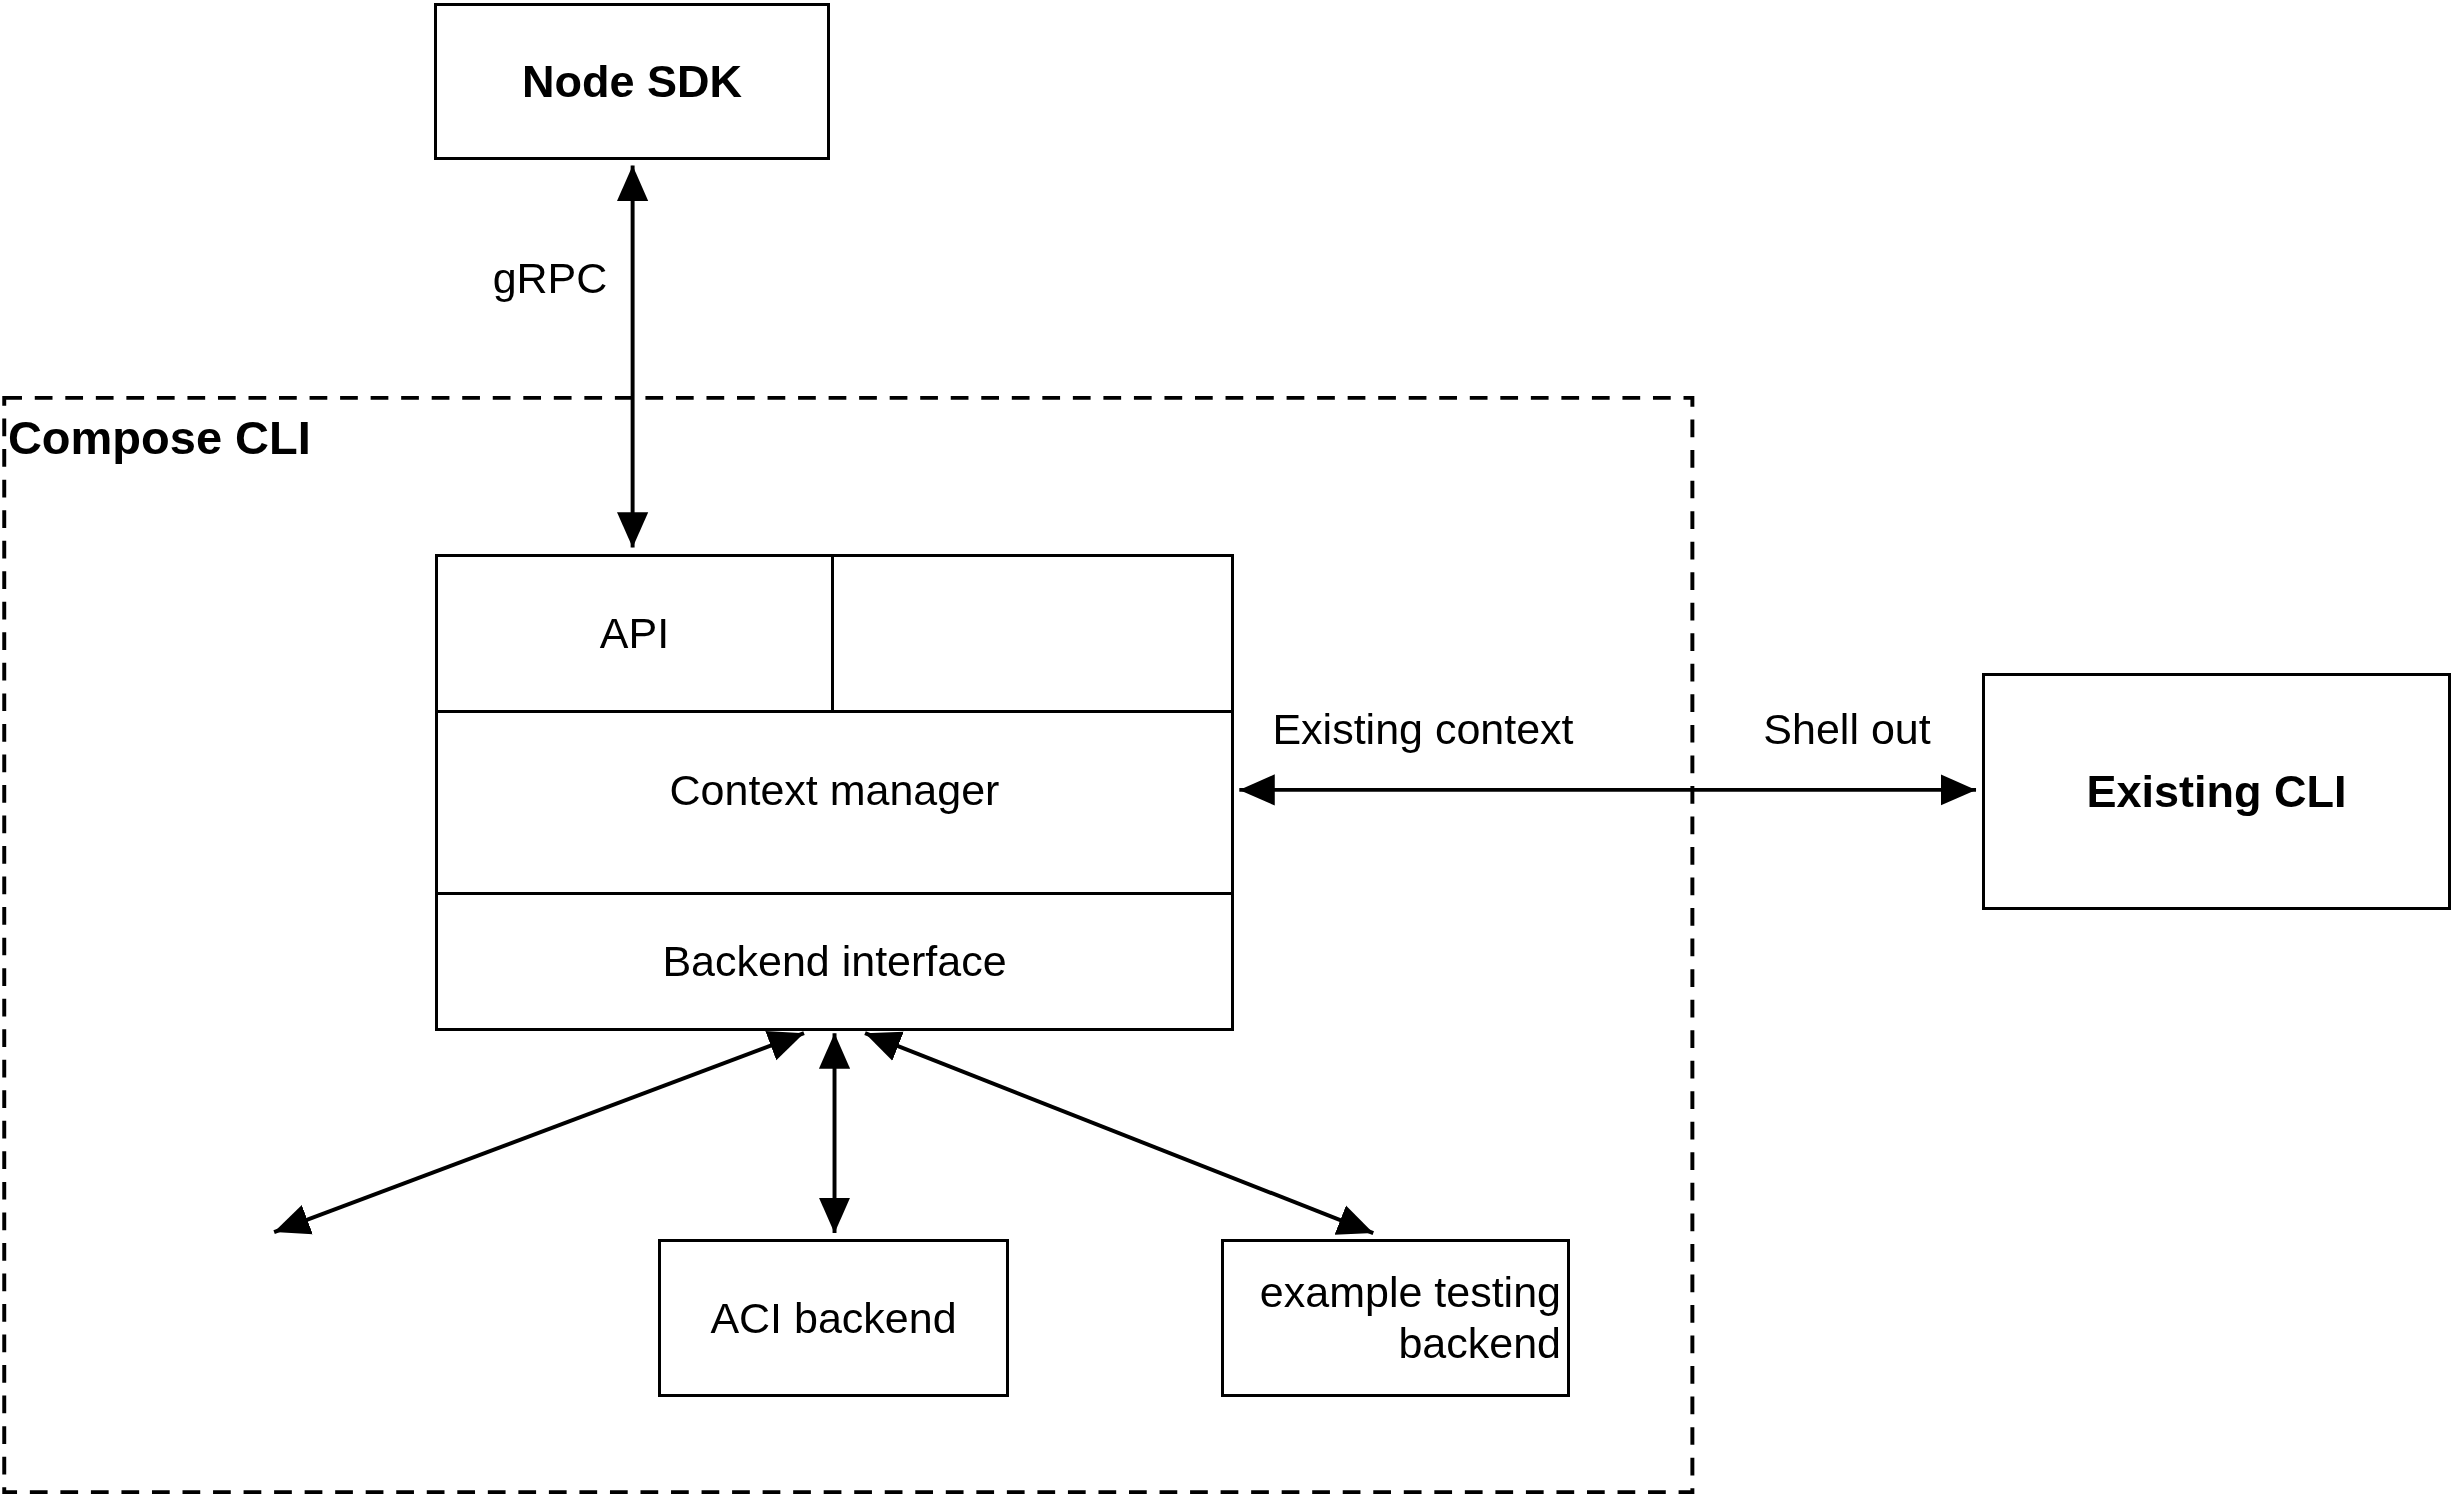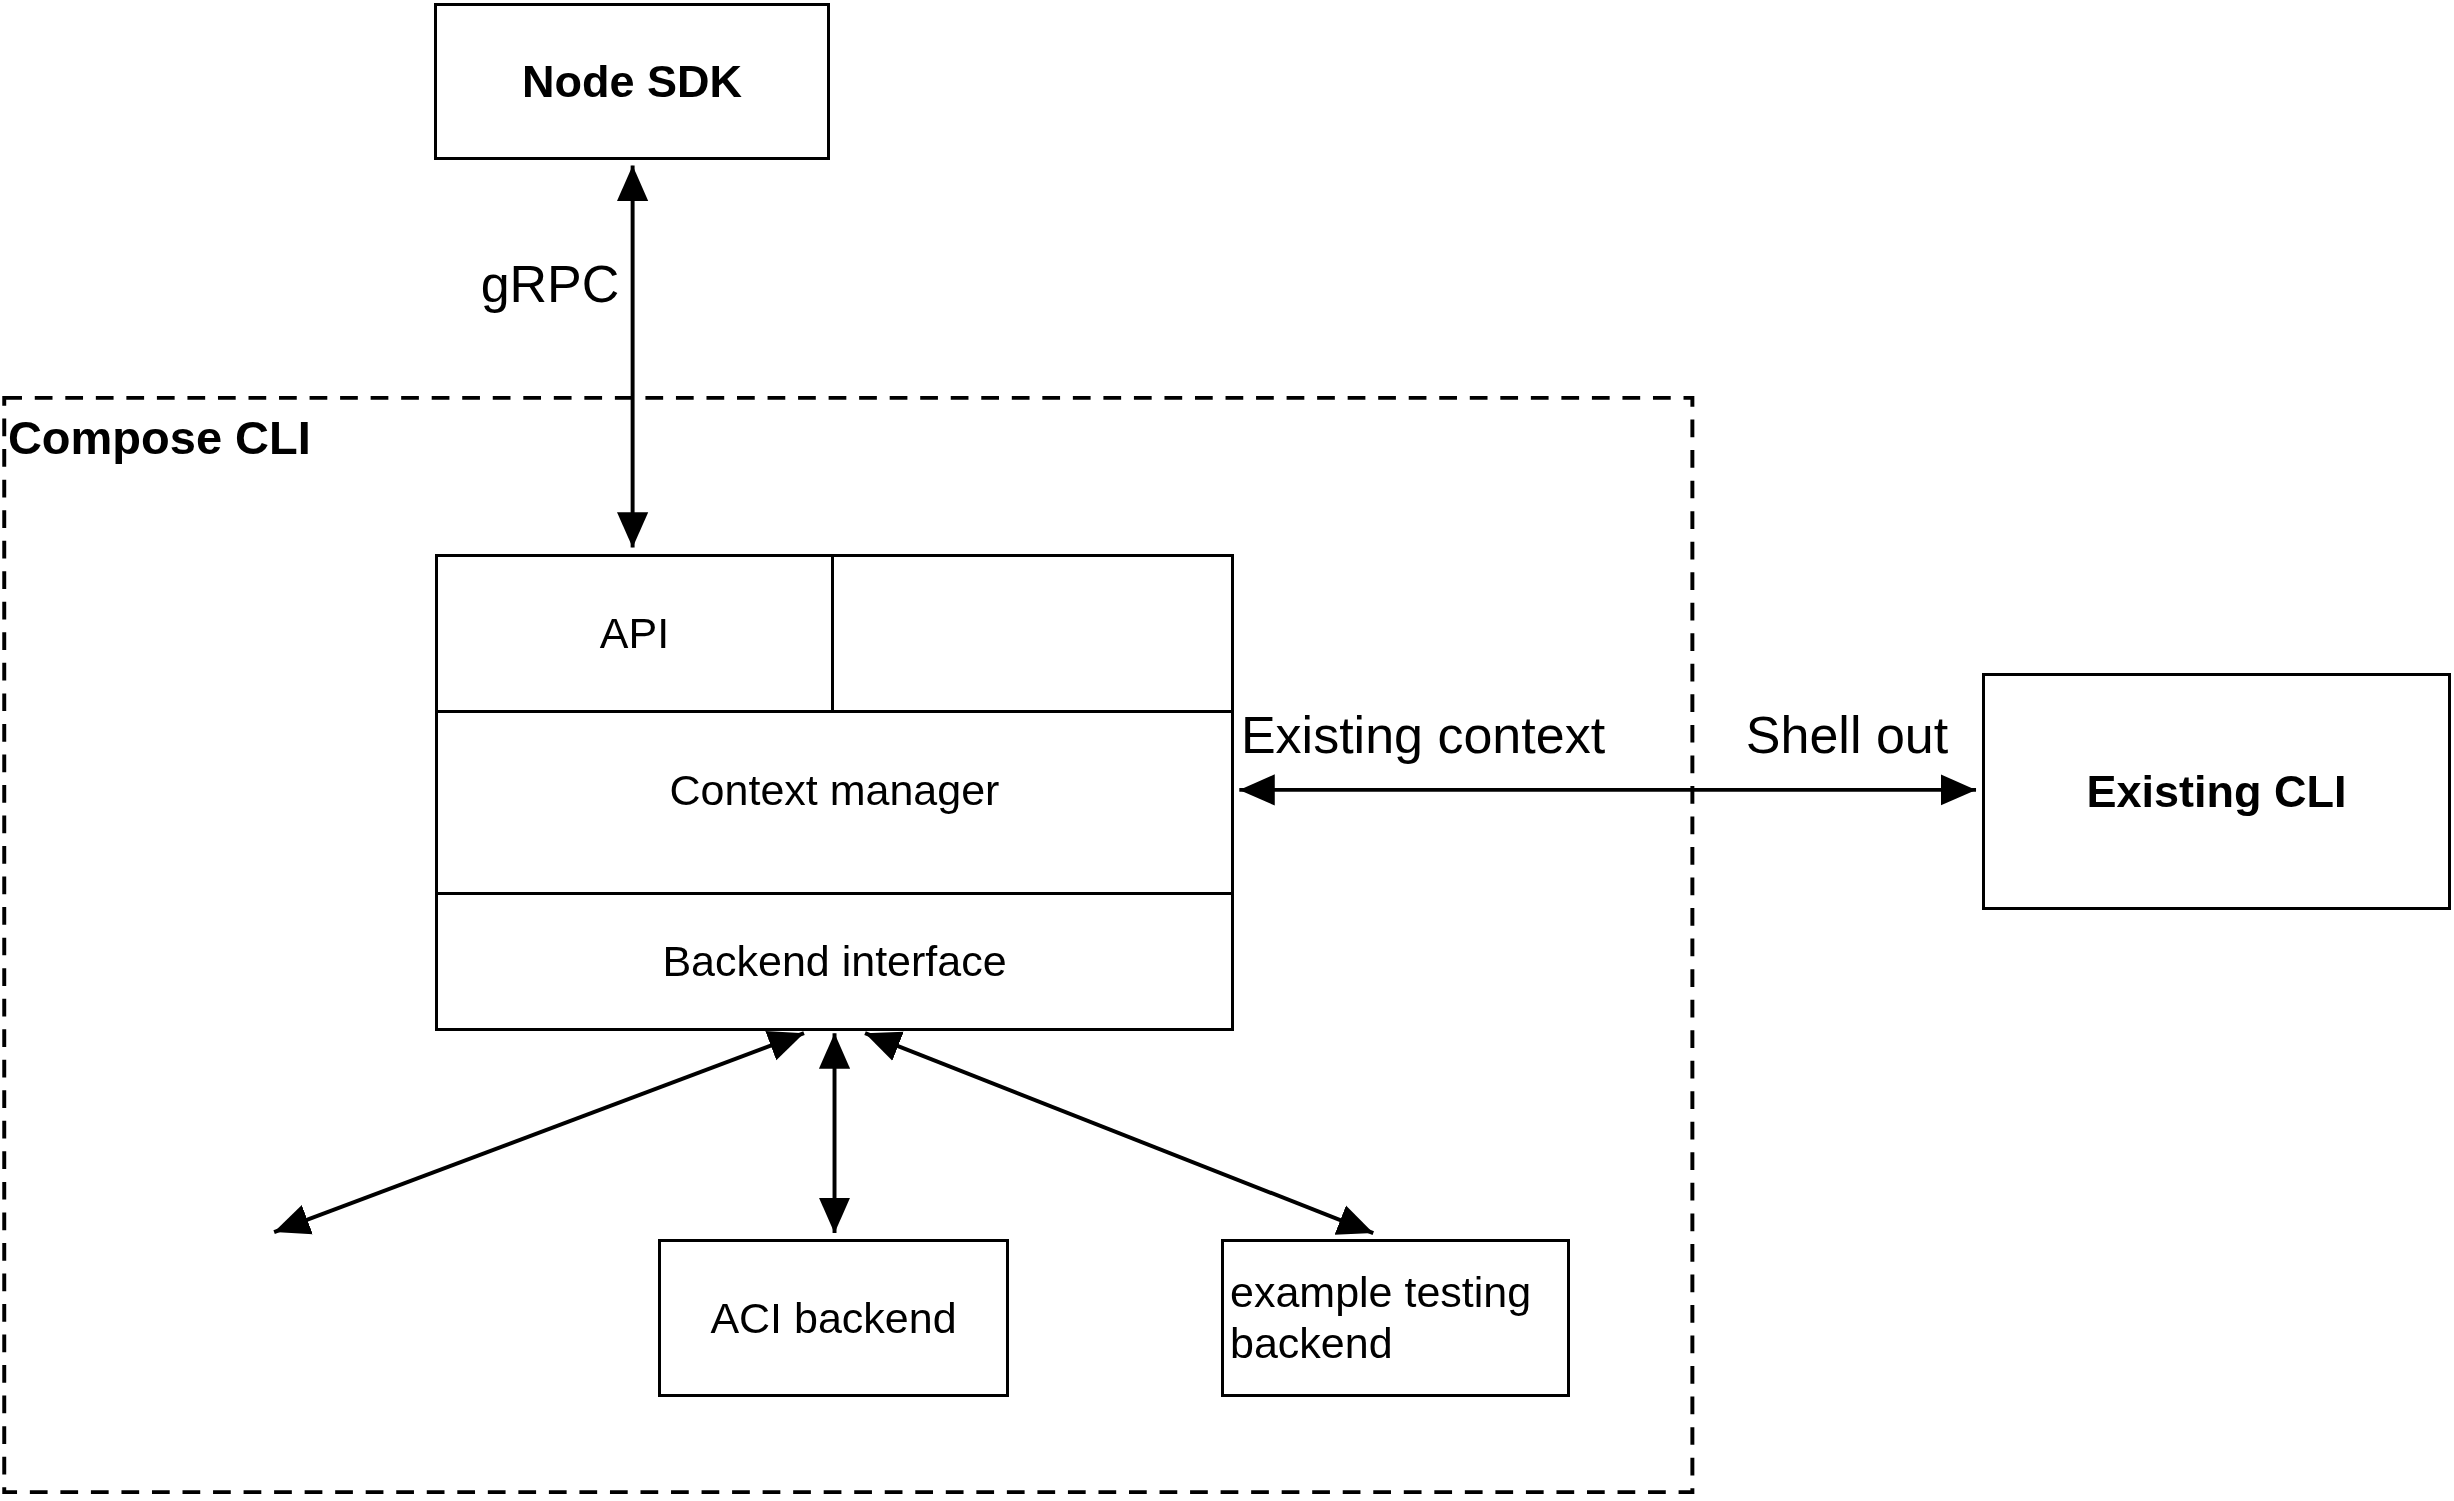--- a/index.html
+++ b/index.html
@@ -25,21 +25,21 @@
     pointer-events: none;
   }
   .node {
     position: absolute;
     box-sizing: border-box;
     border: 3.9px solid #000000;
     background: #ffffff;
     display: flex;
     align-items: center;
     justify-content: center;
-    text-align: left;
+    text-align: right;
     font-size: 43px;
     line-height: 1.18;
   }
   .node.bold { font-weight: bold; font-size: 45px; }
 
   .node-sdk      { left: 434px;  top: 3px;    width: 396px; height: 157px; }
   .existing-cli  { left: 1982px; top: 673px;  width: 469px; height: 237px; }
   .ecs-backend   { left: 83px;   top: 1238px; width: 359px; height: 159px; }
   .aci-backend   { left: 658px;  top: 1239px; width: 351px; height: 158px; }
   .example-backend { left: 1221px; top: 1239px; width: 349px; height: 158px; padding: 0 6px; }
@@ -75,21 +75,21 @@
     left: 7.9px;
     top: 410px;
     font-size: 47px;
     font-weight: bold;
     white-space: nowrap;
   }
 
   .edge-label {
     position: absolute;
     transform: translateX(-50%);
-    font-size: 52px;
+    font-size: 43px;
     white-space: nowrap;
     background: #ffffff;
     padding: 0 3.9px;
   }
   .label-grpc    { left: 550px;  top: 254px; }
   .label-context { left: 1423px; top: 705px; }
   .label-shell   { left: 1847px; top: 705px; }
 </style>
 </head>
 <body>

